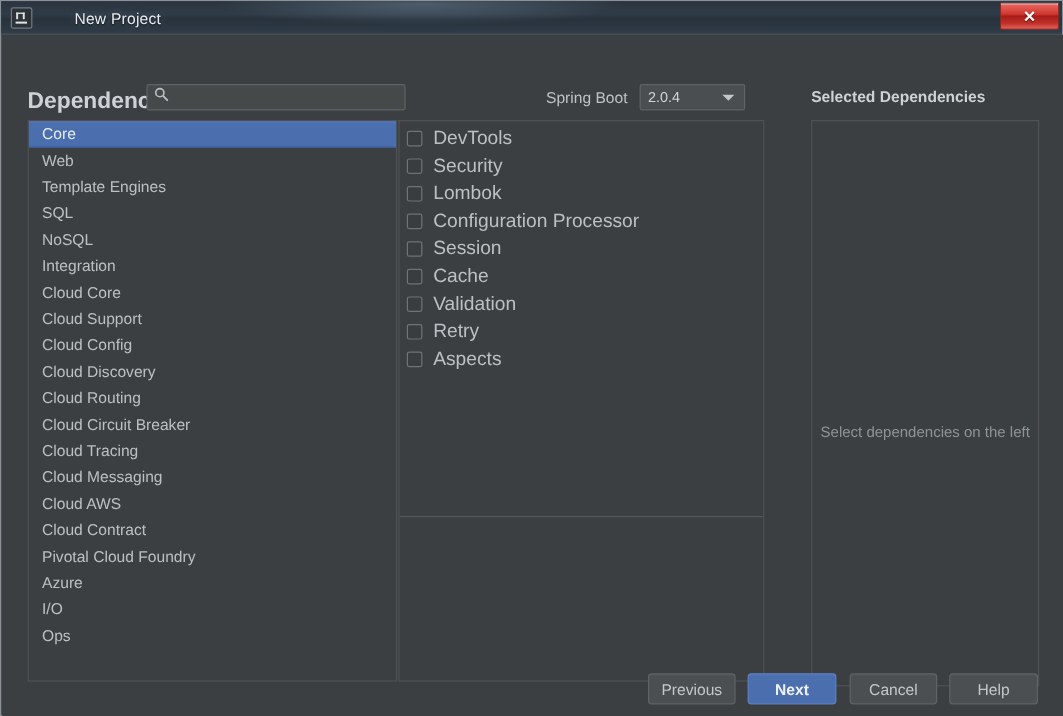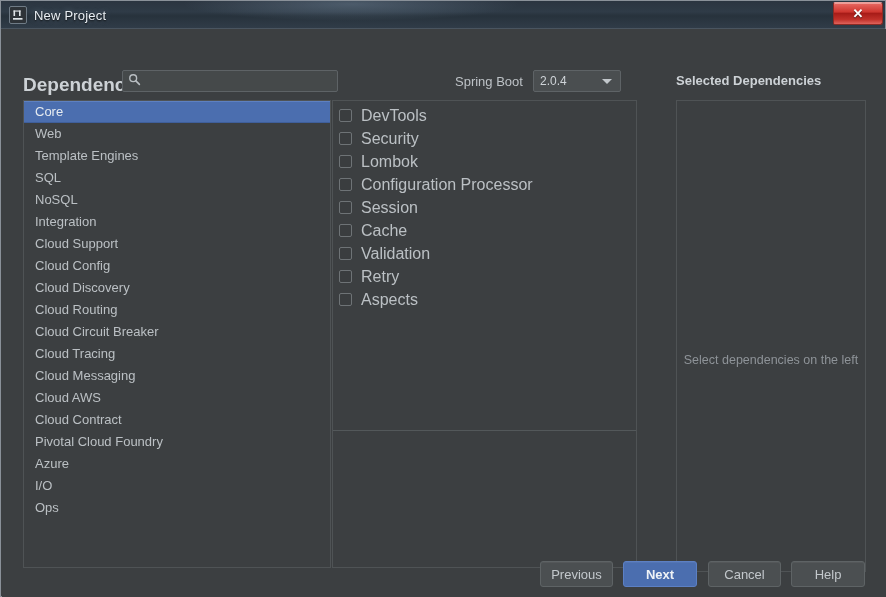--- a/index.html
+++ b/index.html
@@ -63,20 +63,21 @@
     margin-right: 7px;
     flex: none;
   }
   .app-icon svg { display:block; }
   .title-text {
     color: #e8edf2;
     font-size: 13px;
     letter-spacing: 0.2px;
     text-shadow: 0 1px 2px rgba(0,0,0,0.85), 0 0 6px rgba(190,210,230,0.35);
     white-space: nowrap;
+    margin-left: 28px;
   }
   .close-btn {
     position: absolute;
     right: 2px; top: 1px;
     width: 48px; height: 21px;
     background: linear-gradient(180deg, #e86a63 0%, #cf3730 42%, #a81c18 50%, #c03029 78%, #e0635c 100%);
     border: 1px solid #8c2a24;
     border-top-color: #e8a09b;
     border-radius: 2px 3px 3px 2px;
     box-shadow: inset 0 1px 0 rgba(255,255,255,0.35);
@@ -349,20 +350,21 @@
 
     <div class="sel-dep-title">Selected Dependencies</div>
 
     <div class="cat-list" id="cat-list">
         <div class="cat-item selected"><span>Core</span></div>
         <div class="cat-item"><span>Web</span></div>
         <div class="cat-item"><span>Template Engines</span></div>
         <div class="cat-item"><span>SQL</span></div>
         <div class="cat-item"><span>NoSQL</span></div>
         <div class="cat-item"><span>Integration</span></div>
+        <div class="cat-item"><span>Cloud Core</span></div>
         <div class="cat-item"><span>Cloud Support</span></div>
         <div class="cat-item"><span>Cloud Config</span></div>
         <div class="cat-item"><span>Cloud Discovery</span></div>
         <div class="cat-item"><span>Cloud Routing</span></div>
         <div class="cat-item"><span>Cloud Circuit Breaker</span></div>
         <div class="cat-item"><span>Cloud Tracing</span></div>
         <div class="cat-item"><span>Cloud Messaging</span></div>
         <div class="cat-item"><span>Cloud AWS</span></div>
         <div class="cat-item"><span>Cloud Contract</span></div>
         <div class="cat-item"><span>Pivotal Cloud Foundry</span></div>

